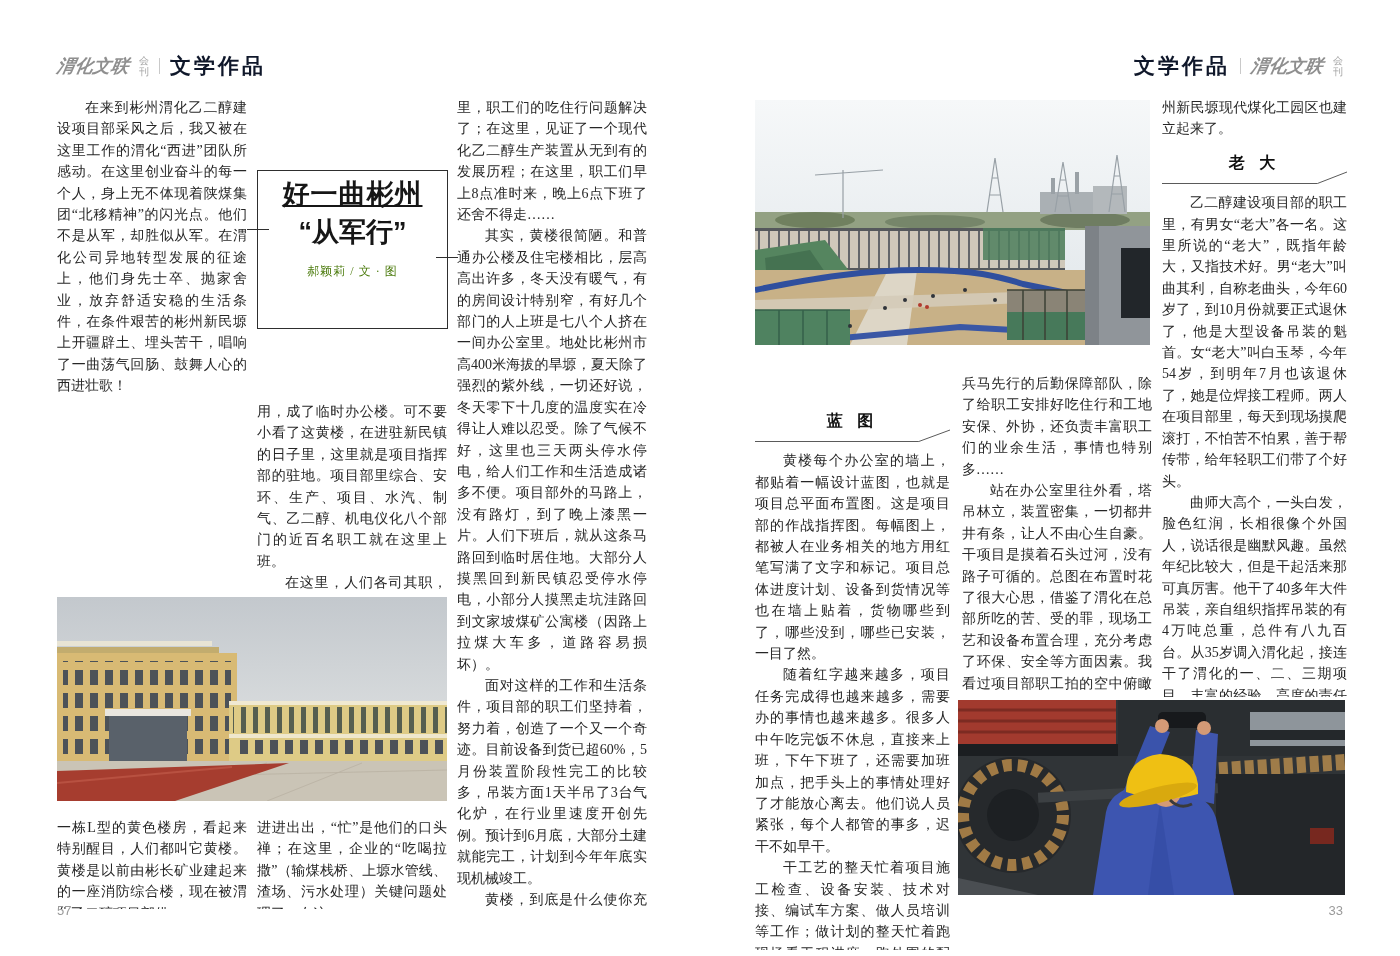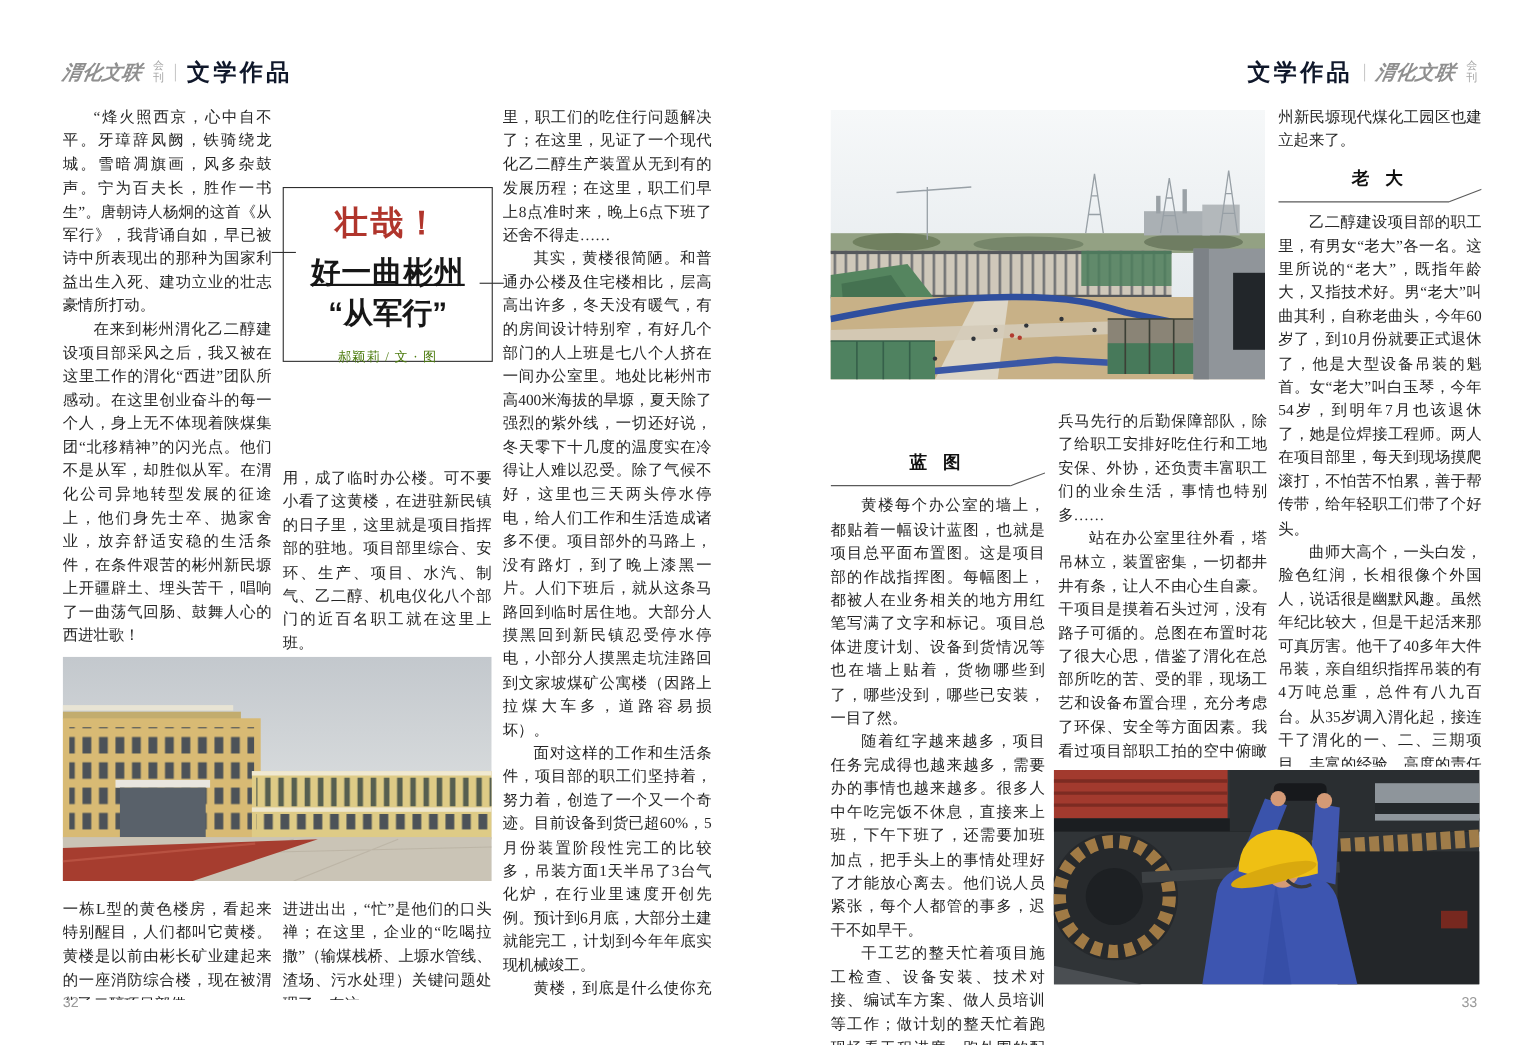--- a/index.html
+++ b/index.html
@@ -58,38 +58,36 @@
   <span class="mast-section">文学作品</span>
 </div>
 <div class="masthead right">
   <span class="mast-section">文学作品</span>
   <span class="mast-divider"></span>
   <span class="logo">渭化文联</span>
   <span class="logo-sub">会刊</span>
 </div>
 
 <div class="col" style="left:57px;top:97px;height:498px;">
-  <p>“烽火照西京，心中自不平。牙璋辞凤阙，铁骑绕龙城。雪暗凋旗画，风多杂鼓声。宁为百夫长，胜作一书生”。唐朝诗人杨炯的这首《从军行》，我背诵自如，早已被诗中所表现出的那种为国家利益出生入死、建功立业的壮志豪情所打动。</p>
   <p>在来到彬州渭化乙二醇建设项目部采风之后，我又被在这里工作的渭化“西进”团队所感动。在这里创业奋斗的每一个人，身上无不体现着陕煤集团“北移精神”的闪光点。他们不是从军，却胜似从军。在渭化公司异地转型发展的征途上，他们身先士卒、抛家舍业，放弃舒适安稳的生活条件，在条件艰苦的彬州新民塬上开疆辟土、埋头苦干，唱响了一曲荡气回肠、鼓舞人心的西进壮歌！</p>
 
 </div>
 <div class="col" style="left:57px;top:817px;height:92px;">
   <p class="cont">一栋L型的黄色楼房，看起来特别醒目，人们都叫它黄楼。黄楼是以前由彬长矿业建起来的一座消防综合楼，现在被渭化乙二醇项目部借</p>
 </div>
 
 <div class="tbox">
   <span class="stub stub-l"></span>
   <span class="stub stub-r"></span>
-  <div class="kicker">壮哉！</div>
   <div class="t1">好一曲彬州</div>
   <div class="t2">“从军行”</div>
   <div class="byline">郝颖莉 / 文 · 图</div>
 </div>
 
-<div class="col" style="left:257px;top:401px;height:196px;margin-top:24px;">
+<div class="col" style="left:257px;top:401px;height:196px;">
   <p class="cont">用，成了临时办公楼。可不要小看了这黄楼，在进驻新民镇的日子里，这里就是项目指挥部的驻地。项目部里综合、安环、生产、项目、水汽、制气、乙二醇、机电仪化八个部门的近百名职工就在这里上班。</p>
   <p>在这里，人们各司其职，或默默无闻，或风风火火，每天在这里</p>
 </div>
 <div class="col" style="left:257px;top:817px;height:92px;">
   <p class="cont">进进出出，“忙”是他们的口头禅；在这里，企业的“吃喝拉撒”（输煤栈桥、上塬水管线、渣场、污水处理）关键问题处理了；在这</p>
 </div>
 
 <div class="col" style="left:457px;top:97px;height:812px;">
   <p class="cont">里，职工们的吃住行问题解决了；在这里，见证了一个现代化乙二醇生产装置从无到有的发展历程；在这里，职工们早上8点准时来，晚上6点下班了还舍不得走……</p>
   <p>其实，黄楼很简陋。和普通办公楼及住宅楼相比，层高高出许多，冬天没有暖气，有的房间设计特别窄，有好几个部门的人上班是七八个人挤在一间办公室里。地处比彬州市高400米海拔的旱塬，夏天除了强烈的紫外线，一切还好说，冬天零下十几度的温度实在冷得让人难以忍受。除了气候不好，这里也三天两头停水停电，给人们工作和生活造成诸多不便。项目部外的马路上，没有路灯，到了晚上漆黑一片。人们下班后，就从这条马路回到临时居住地。大部分人摸黑回到新民镇忍受停水停电，小部分人摸黑走坑洼路回到文家坡煤矿公寓楼（因路上拉煤大车多，道路容易损坏）。</p>
@@ -246,14 +244,14 @@
     <circle cx="208" cy="92" r="15" fill="#d49a76"></circle>
     <path d="M168,92 Q168,58 202,54 Q236,56 240,84 L240,94 Q205,104 168,92 Z" fill="#efc013"></path>
     <ellipse cx="200" cy="95" rx="40" ry="8" fill="#d9a90e" transform="rotate(-14 200 95)"></ellipse>
     <path d="M212,100 Q222,110 234,104" stroke="#3a3a3a" stroke-width="3" fill="none"></path>
     <rect x="200" y="12" width="48" height="16" rx="5" fill="#17191c"></rect>
     <circle cx="204" cy="26" r="7" fill="#d49a76"></circle>
     <circle cx="246" cy="28" r="7" fill="#d49a76"></circle>
   </svg>
 </div>
 
-<div class="pagenum left">32</div>
+<div class="pagenum left">57</div>
 <div class="pagenum right">33</div>
 
 </body></html>

